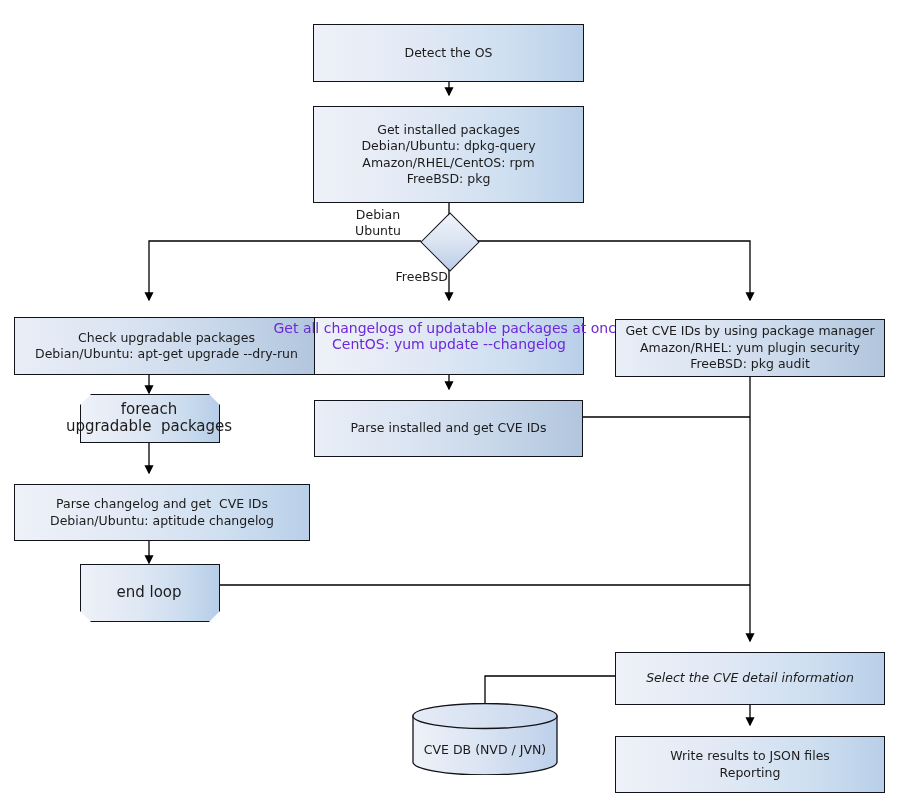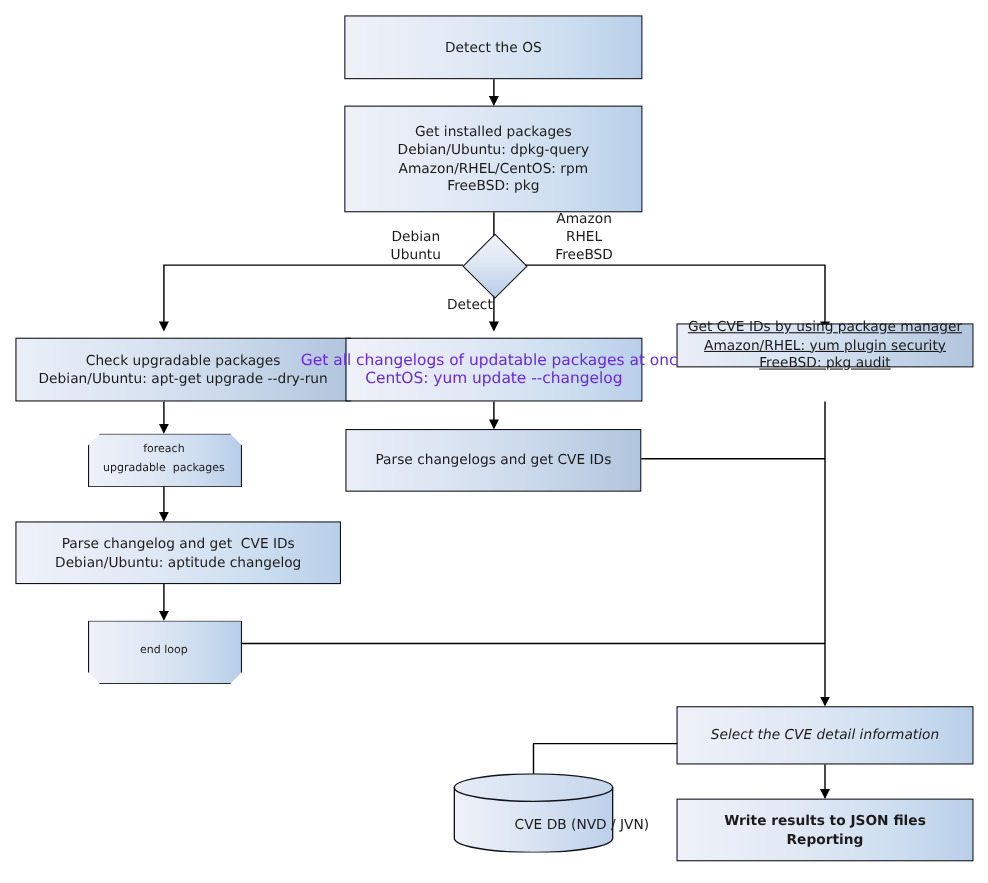--- a/index.html
+++ b/index.html
@@ -33,20 +33,21 @@
     text-align: center;
     color: #1b1b1b;
     font-size: 12.5px;
     line-height: 16.5px;
     white-space: pre;
   }
   
   .proc {
     border: 1.2px solid #10131a;
     background: linear-gradient(to right, #eef1f8 0%, #e2e9f5 38%, #cedff0 72%, #b9cfe9 100%);
+    margin-top: 10px;
   }
   
   .proc.deep {
     background: linear-gradient(to right, #e9eef7 0%, #dbe4f2 35%, #c6d6e9 70%, #b1c5dd 100%);
   }
   
   .diamond {
     border: 1.2px solid #10131a;
     background: linear-gradient(135deg, #f1f4fa 0%, #dde6f3 45%, #b9cde7 100%);
     transform: rotate(45deg);
@@ -71,36 +72,35 @@
     left: 0; top: 0; width: 100%; height: 100%;
   }
   .loop-wrap .txt {
     position: absolute;
     left: 0; top: 0; width: 100%; height: 100%;
     display: flex;
     align-items: center;
     justify-content: center;
     text-align: center;
     white-space: pre;
-    font-size: 10px;
+    font-size: 15px;
     line-height: 16.5px;
     color: #1b1b1b;
   }
   
   .db-wrap { position: absolute; }
   .db-wrap .txt {
     position: absolute;
     left: 0; top: 0; width: 100%; height: 100%;
     display: flex;
     align-items: center;
     justify-content: center;
     font-size: 12.5px;
     color: #1b1b1b;
     white-space: pre;
-    padding-left: 44px;
   }
   .edge-label {
     position: absolute;
     font-size: 12.5px;
     line-height: 16px;
     color: #1b1b1b;
     white-space: pre;
     text-align: center;
   }
   .overflow-text {
@@ -164,47 +164,44 @@
   <div class="node proc" style="left:313px; top:96px; width:271px; height:97px;">Get installed packages
 Debian/Ubuntu: dpkg-query
 Amazon/RHEL/CentOS: rpm
 FreeBSD: pkg</div>
 
   <div class="diamond" style="position:absolute; left:429px; top:221px; width:40px; height:40px;"></div>
 
   <div class="edge-label" style="left:344px; top:207px; width:68px;">Debian
 Ubuntu</div>
 
-  <div class="edge-label" style="left:492px; top:191px; width:78px;">Amazon
-RHEL
-FreeBSD</div>
-
-  <div class="edge-label" style="left:384px; top:269px; width:64px; text-align:right;">Detect</div>
+
+  <div class="edge-label" style="left:384px; top:269px; width:64px; text-align:right;">FreeBSD</div>
 
   <div class="node proc deep" style="left:14px; top:307px; width:305px; height:58px;">Check upgradable packages
 Debian/Ubuntu: apt-get upgrade --dry-run</div>
 
   <div class="node proc" style="left:314px; top:307px; width:270px; height:58px;"></div>
   <div class="overflow-text" style="left:302px; top:307px; width:294px; height:58px;">Get all changelogs of updatable packages at once
 CentOS: yum update --changelog</div>
 
-  <div class="node proc deep" style="left:615px; top:294px; width:270px; height:40px;text-decoration:underline;">Get CVE IDs by using package manager
+  <div class="node proc deep" style="left:615px; top:309px; width:270px; height:58px;">Get CVE IDs by using package manager
 Amazon/RHEL: yum plugin security
 FreeBSD: pkg audit</div>
 
   <div class="loop-wrap" style="left:80px; top:394px; width:138px; height:47px;">
     <div class="loop-start outline"></div>
     <div class="txt">foreach
 upgradable  packages</div>
   </div>
 
   <div class="node proc" style="left:14px; top:474px; width:296px; height:57px;">Parse changelog and get  CVE IDs
 Debian/Ubuntu: aptitude changelog</div>
 
-  <div class="node proc deep" style="left:314px; top:390px; width:269px; height:57px;">Parse changelogs and get CVE IDs</div>
+  <div class="node proc deep" style="left:314px; top:390px; width:269px; height:57px;">Parse installed and get CVE IDs</div>
 
   <div class="loop-wrap" style="left:80px; top:564px; width:138px; height:56px;">
     <div class="loop-end outline"></div>
     <div class="txt">end loop</div>
   </div>
 
   <div class="node proc" style="left:615px; top:642px; width:270px; height:53px;font-style:italic;">Select the CVE detail information</div>
 
   <div class="db-wrap" style="left:412px; top:703px; width:146px; height:72px;">
     <svg width="146" height="72" viewBox="0 0 146 72" xmlns="http://www.w3.org/2000/svg">
@@ -218,16 +215,16 @@
           <stop offset="0%" stop-color="#e6ecf6"></stop>
           <stop offset="100%" stop-color="#c6d6ec"></stop>
         </linearGradient>
       </defs>
       <path d="M 1 13 L 1 59 A 72 13 0 0 0 145 59 L 145 13 Z" fill="url(#dbgrad)" stroke="#10131a" stroke-width="1.3"></path>
       <ellipse cx="73" cy="13" rx="72" ry="12.5" fill="url(#dbtop)" stroke="#10131a" stroke-width="1.3"></ellipse>
     </svg>
     <div class="txt" style="padding-top:10px;">CVE DB (NVD / JVN)</div>
   </div>
 
-  <div class="node proc" style="left:615px; top:726px; width:270px; height:57px;font-weight:bold;">Write results to JSON files
+  <div class="node proc" style="left:615px; top:726px; width:270px; height:57px;">Write results to JSON files
 Reporting</div>
 
 </div>
 
 </body></html>

